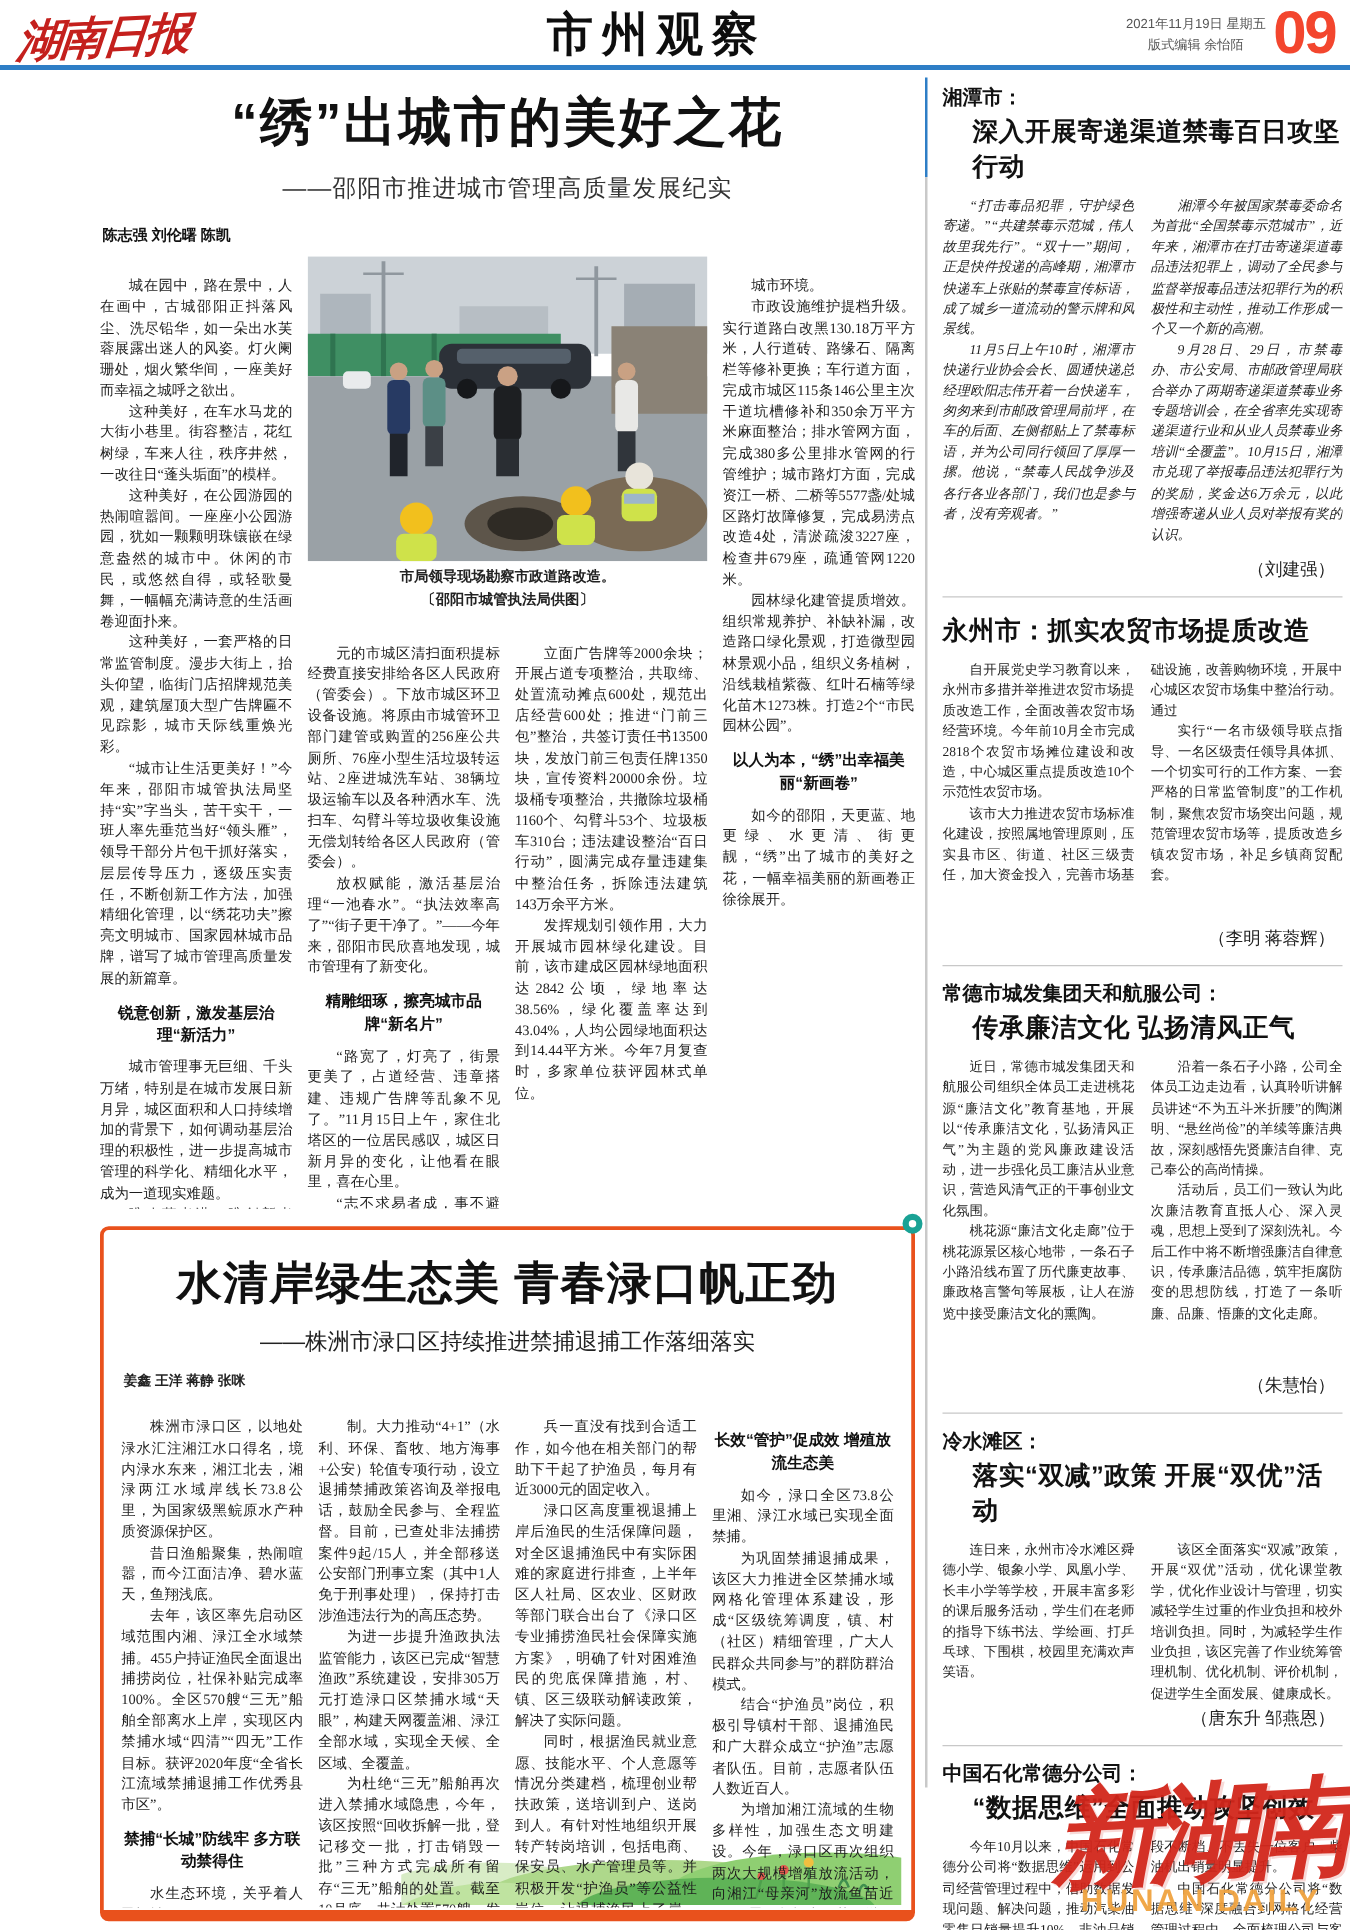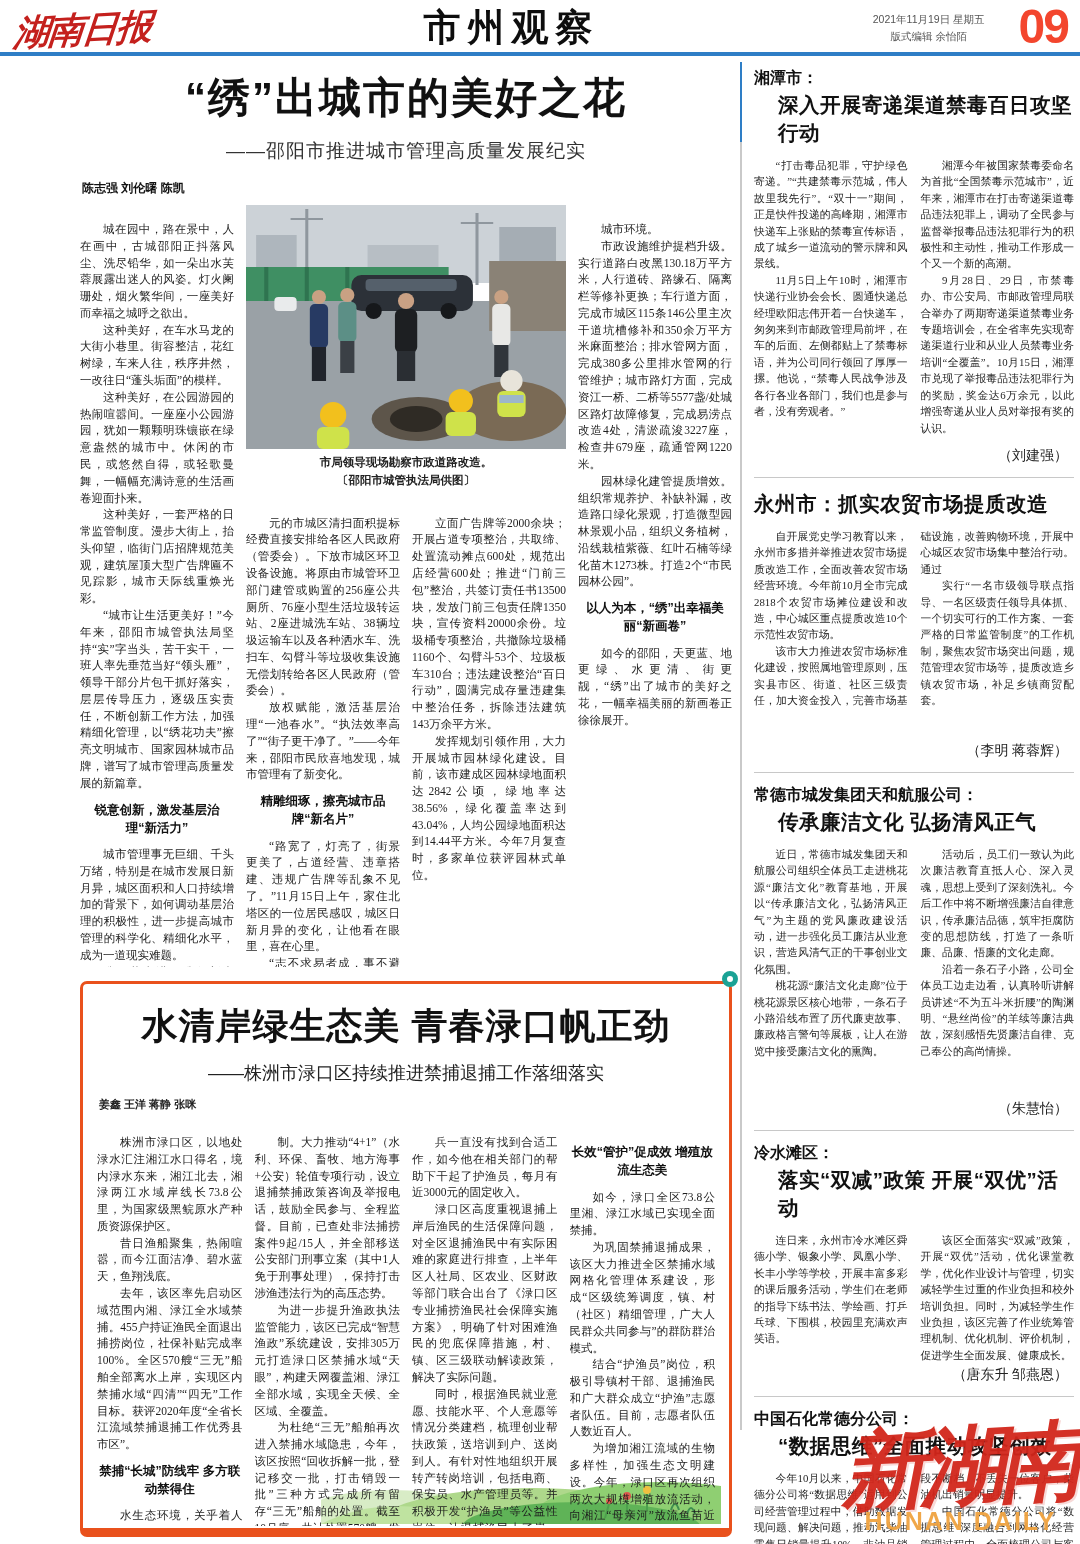--- a/index.html
+++ b/index.html
@@ -10,21 +10,21 @@
   
   .header { position:absolute; top:0; left:0; right:0; height:50px; display:flex;
             align-items:flex-end; justify-content:space-between; padding:4px 12px 2px 14px; }
   .masthead { font-family:"Liberation Serif", serif; font-style:italic; font-weight:bold;
               font-size:36px; color:#c4201d; transform:skewX(-8deg) rotate(-3deg); line-height:1;
               letter-spacing:-2px; }
   .section-title { font-size:37px; font-weight:900; letter-spacing:7px; color:#0d0d0d;
                    line-height:1; padding-bottom:2px; }
   .header-right { display:flex; align-items:center; gap:6px; }
   .header-meta { text-align:center; font-size:10.5px; color:#555; line-height:1.6; }
-  .page-num { font-size:48px; font-weight:bold; color:#f3462e; line-height:0.85; letter-spacing:-2px;margin-left:28px; }
+  .page-num { font-size:48px; font-weight:bold; color:#f3462e; line-height:0.85; letter-spacing:-2px; }
   .blue-rule { position:absolute; top:52px; left:0; right:0; height:4px; background:#2e7ec6; }
 
   
   .content { position:absolute; top:62px; left:80px; right:8px; bottom:0; }
   .main { position:absolute; left:0; top:0; width:652px; }
   .divider { position:absolute; left:660px; top:0; width:2px; height:1368px;
              background:linear-gradient(#2e7ec6 0 80px, #c9c9c9 80px 100%); }
   .sidebar { position:absolute; left:674px; top:0; width:320px; }
 
   
@@ -59,21 +59,21 @@
   .sb-article { padding:4px 0 6px; }
   .kicker { font-size:16px; font-weight:bold; color:#111; margin:2px 0 2px; }
   .kicker:empty { display:none; }
   .sb-title { font-size:20.5px; font-weight:900; color:#111; margin:2px 0 10px 24px; letter-spacing:0.5px; }
   .no-kicker .sb-title { margin-left:0; }
   .sb-body { column-count:2; column-gap:13px; font-size:10.8px; line-height:1.52; text-align:justify;
              font-family:"Liberation Serif", serif; color:#1e1e1e; overflow:hidden; }
   .sb-body p { margin:0; text-indent:2em; }
   .sig { text-align:right; font-size:14px; font-family:"Liberation Serif", serif; margin-top:2px; padding-right:6px; }
   .sb-sep { border:none; border-top:1px solid #c8c8c8; margin:6px 0; }
-  .h-a .sb-body{height:288px;} .h-b .sb-body{height:212px;} .h-c .sb-body{height:252px;}
+  .h-a .sb-body{height:288px;font-style:italic;} .h-b .sb-body{height:212px;} .h-c .sb-body{height:252px;}
   .h-d .sb-body{height:132px;} .h-e .sb-body{height:208px;}
 
   
   .logo { position:absolute; right:4px; bottom:8px; width:235px; text-align:center;
           transform:rotate(-3deg); z-index:5; pointer-events:none; }
   .logo-cn { font-family:"Liberation Serif", serif; font-weight:900; font-style:italic;
              font-size:86px; color:#d2261b; letter-spacing:-8px; line-height:0.92;
              text-shadow:2px 2px 0 rgba(210,38,27,0.18); opacity:0.95; }
   .logo-en { font-weight:bold; font-size:25px; color:#f0a340; letter-spacing:2px; margin-top:0;
              transform:rotate(3deg); opacity:0.95; }
@@ -264,22 +264,22 @@
         <div class="sig">（李明 蒋蓉辉）</div>
       </div>
       <hr class="sb-sep">
 
       <div class="sb-article h-c">
         <div class="kicker">常德市城发集团天和航服公司：</div>
         <div class="sb-title">传承廉洁文化  弘扬清风正气</div>
         <div class="sb-body">
             <p>近日，常德市城发集团天和航服公司组织全体员工走进桃花源“廉洁文化”教育基地，开展以“传承廉洁文化，弘扬清风正气”为主题的党风廉政建设活动，进一步强化员工廉洁从业意识，营造风清气正的干事创业文化氛围。</p>
             <p>桃花源“廉洁文化走廊”位于桃花源景区核心地带，一条石子小路沿线布置了历代廉吏故事、廉政格言警句等展板，让人在游览中接受廉洁文化的熏陶。</p>
+            <p>沿着一条石子小路，公司全体员工边走边看，认真聆听讲解员讲述“不为五斗米折腰”的陶渊明、“悬丝尚俭”的羊续等廉洁典故，深刻感悟先贤廉洁自律、克己奉公的高尚情操。</p>
             <p>活动后，员工们一致认为此次廉洁教育直抵人心、深入灵魂，思想上受到了深刻洗礼。今后工作中将不断增强廉洁自律意识，传承廉洁品德，筑牢拒腐防变的思想防线，打造了一条听廉、品廉、悟廉的文化走廊。</p>
-            <p>沿着一条石子小路，公司全体员工边走边看，认真聆听讲解员讲述“不为五斗米折腰”的陶渊明、“悬丝尚俭”的羊续等廉洁典故，深刻感悟先贤廉洁自律、克己奉公的高尚情操。</p>
           </div>
         <div class="sig">（朱慧怡）</div>
       </div>
       <hr class="sb-sep">
 
       <div class="sb-article h-d">
         <div class="kicker">冷水滩区：</div>
         <div class="sb-title">落实“双减”政策  开展“双优”活动</div>
         <div class="sb-body">
             <p>连日来，永州市冷水滩区舜德小学、银象小学、凤凰小学、长丰小学等学校，开展丰富多彩的课后服务活动，学生们在老师的指导下练书法、学绘画、打乒乓球、下围棋，校园里充满欢声笑语。</p>

